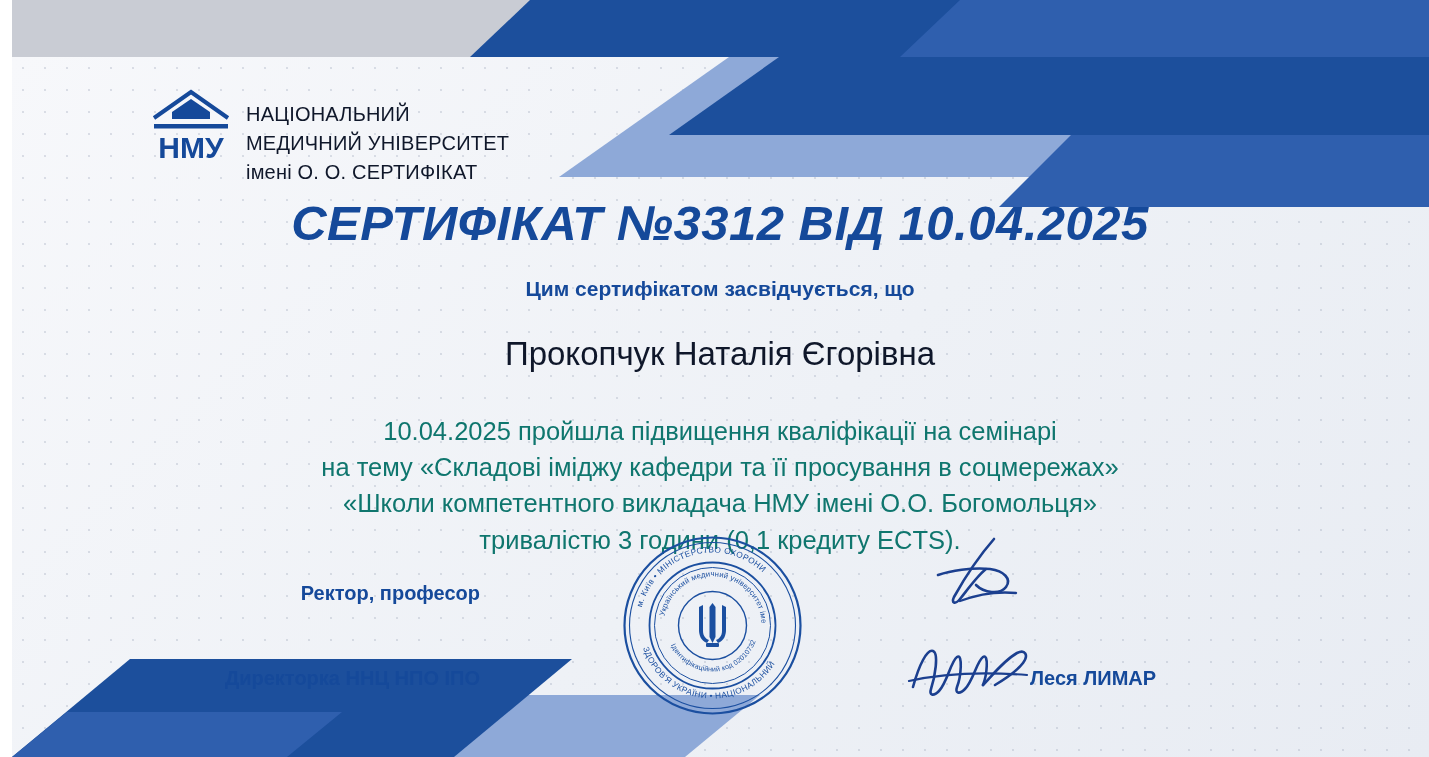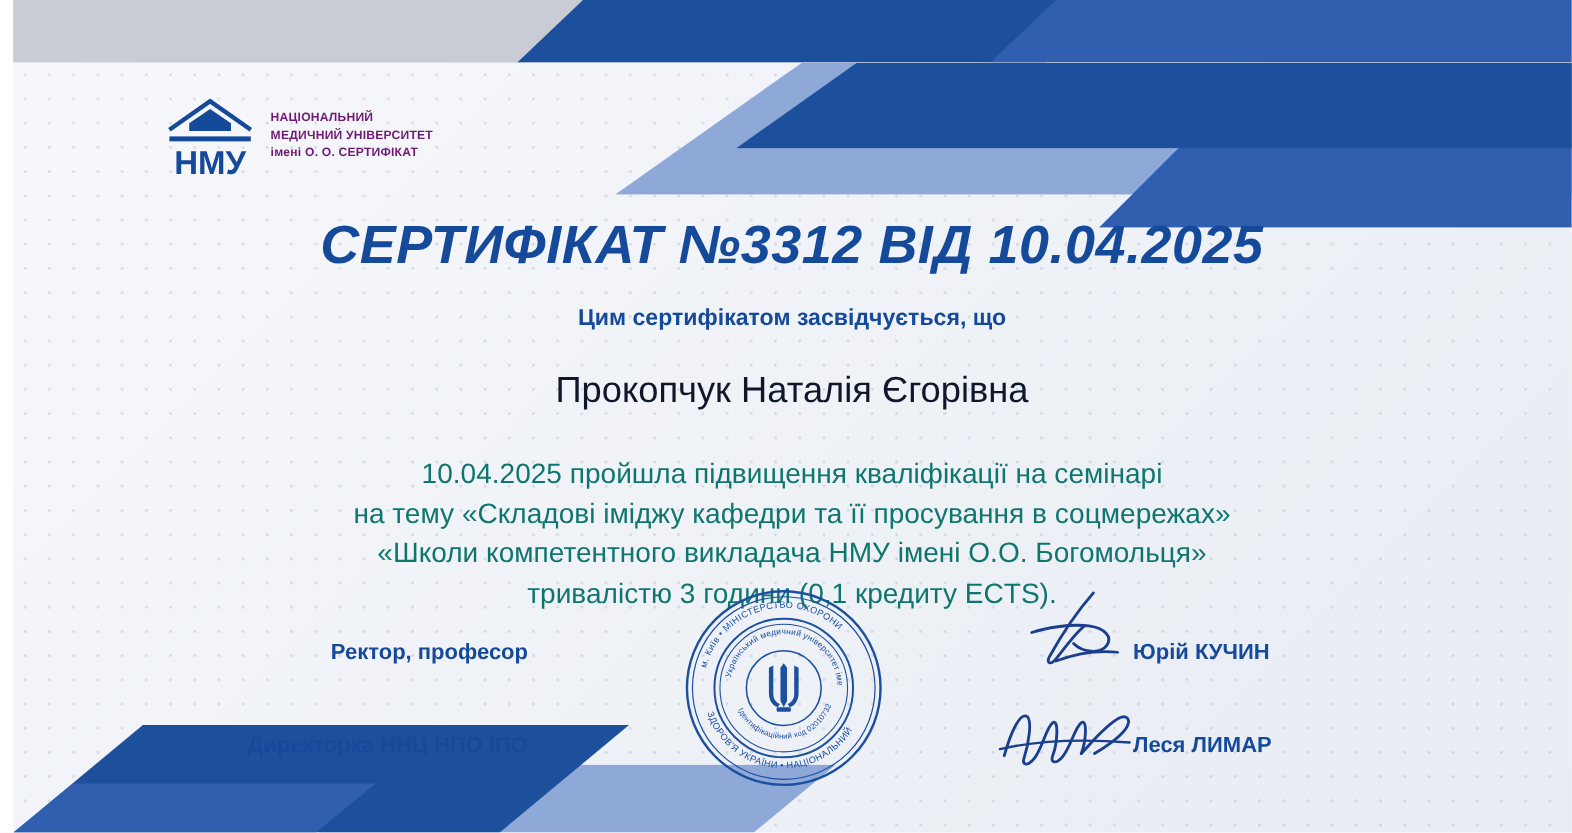--- a/index.html
+++ b/index.html
@@ -142,23 +142,23 @@
     align-items: flex-start;
     gap: 12px;
   }
   .logo-mark {
     width: 86px;
     height: 76px;
     flex: 0 0 auto;
   }
   .logo-text {
     padding-top: 12px;
-    color: #701a75;
-    font-weight: bold;
-    font-size: 11px;
+    color: #0f172a;
+    font-weight: normal;
+    font-size: 20px;
     line-height: 1.45;
     letter-spacing: 0.2px;
     white-space: nowrap;
   }
 
   
   .content {
     position: absolute;
     top: 195px;
     left: 50px;
@@ -290,21 +290,20 @@
     <div class="cert-body">
       <div>10.04.2025 пройшла підвищення кваліфікації на семінарі</div>
       <div>на тему «Складові іміджу кафедри та її просування в соцмережах»</div>
       <div>«Школи компетентного викладача НМУ імені О.О. Богомольця»</div>
       <div>тривалістю 3 години (0,1 кредиту ECTS).</div>
     </div>
   </div>
 
   <div class="sig-row row1">
     <div class="sig-left">Ректор, професор</div>
-    <div class="sig-right">Юрій КУЧИН</div>
   </div>
 
   <div class="sig-row row2">
     <div class="sig-left">Директорка ННЦ НПО ІПО</div>
     <div class="sig-right">Леся ЛИМАР</div>
   </div>
 
   <svg class="stamp" viewBox="0 0 185 185">
     <circle cx="92.5" cy="92.5" r="88" fill="none" stroke="#1b4fa0" stroke-width="2.2"></circle>
     <circle cx="92.5" cy="92.5" r="83" fill="none" stroke="#1b4fa0" stroke-width="1.1"></circle>

